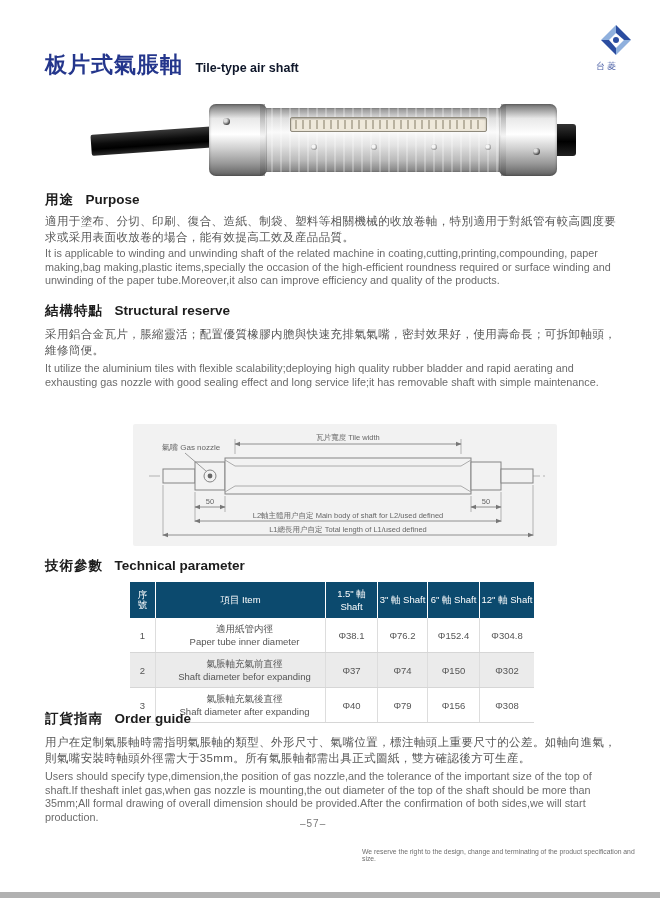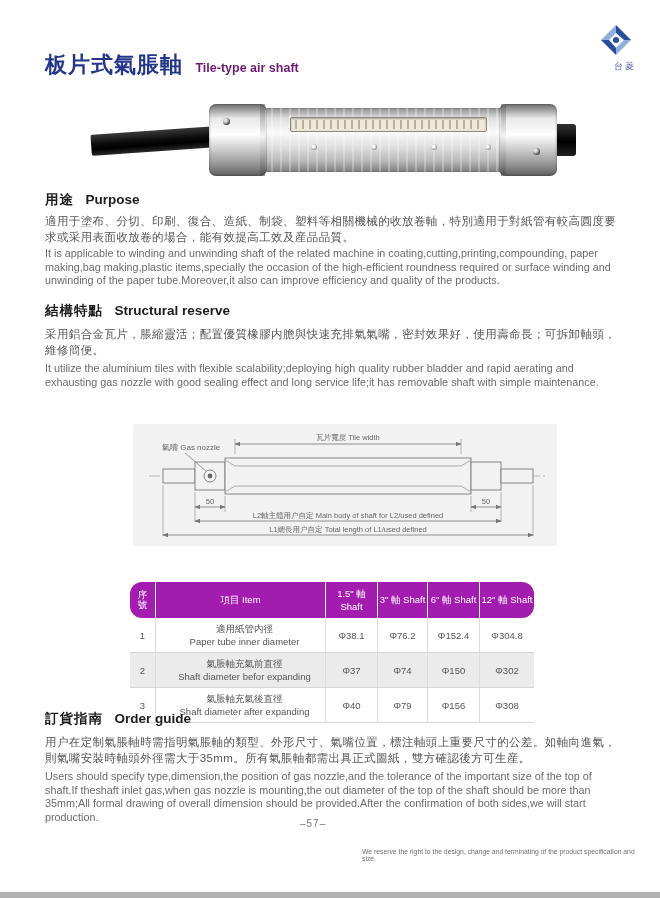--- a/index.html
+++ b/index.html
@@ -5,22 +5,22 @@
   html,body { margin:0; padding:0; background:#e8e8e8; }
   .page {
     position:relative; width:660px; height:898px; margin:0 auto;
     background:#ffffff; overflow:hidden;
     font-family:"Liberation Sans","DejaVu Sans",sans-serif;
   }
 
   
   .hdr-title { position:absolute; left:45px; top:50px; white-space:nowrap; }
   .hdr-title .cn { font-size:22px; font-weight:bold; color:#24368c; letter-spacing:1px; }
-  .hdr-title .en { font-size:12.5px; font-weight:bold; color:#701a75; margin-left:8px; }
-  .logo { position:absolute; left:596px; top:22px; width:40px; text-align:right; }
+  .hdr-title .en { font-size:12.5px; font-weight:bold; color:#0f172a; margin-left:8px; }
+  .logo { position:absolute; left:596px; top:22px; width:40px; text-align:left; }
   .logo svg { display:block; margin:0 auto; }
   .logo .logo-text { font-size:9px; color:#4a5fa5; letter-spacing:2px; margin-top:2px; }
 
   
   .photo { position:absolute; left:85px; top:96px; width:505px; height:88px; }
   .handle {
     position:absolute; left:6px; top:34px; width:140px; height:21px;
     background:linear-gradient(180deg,#3a3a3a 0%,#0c0c0c 45%,#000 70%,#2a2a2a 100%);
     transform:rotate(-4deg); border-radius:2px;
   }
@@ -66,21 +66,21 @@
   .sec-head .en { font-size:13.5px; font-weight:bold; margin-left:7px; }
   .body-cn { position:absolute; left:45px; width:574px; font-size:11.5px; line-height:16px; color:#565656; letter-spacing:.4px; }
   .body-en { position:absolute; left:45px; width:574px; font-size:10.8px; line-height:13.5px; color:#6b6b6b; }
 
   
   .diagram-box { position:absolute; left:133px; top:424px; width:424px; height:122px; background:#f2f2f2; border-radius:2px; }
 
   
   .ptable { position:absolute; left:130px; top:582px; width:404px; color:#555; }
   .trow { display:grid; grid-template-columns:26px 170px 52px 50px 52px 54px; }
-  .trow.hrow { background:#a21caf; color:#fff;border-radius:12px; }
+  .trow.hrow { background:#0c4a6e; color:#fff; }
   .trow.hrow .cell { border-right:1px solid #fff; }
   .trow .cell {
     display:flex; align-items:center; justify-content:center; text-align:center;
     font-size:9.5px; min-height:30px; padding:2px 0; border-right:1px solid #ddd;
   }
   .trow .cell:last-child { border-right:none; }
   .trow.hrow .cell { min-height:32px; font-size:9.5px; }
   .trow.brow { border-bottom:1px solid #d6d6d6; background:#fff; }
   .trow.brow.alt { background:#ebebeb; }
   .cell.item { justify-content:flex-start; text-align:left; padding-left:8px; flex-direction:column; align-items:center; justify-content:center; }
@@ -198,20 +198,24 @@
       <text x="353" y="80" font-size="7.5" text-anchor="middle">50</text>
 
       <line x1="62" y1="97" x2="368" y2="97" stroke="#777" stroke-width="0.8" marker-start="url(#ar)" marker-end="url(#ar)"></line>
       <text x="215" y="94" font-size="7.5" text-anchor="middle">L2軸主體用户自定 Main body of shaft for L2/used defined</text>
 
       <line x1="30" y1="111" x2="400" y2="111" stroke="#777" stroke-width="0.8" marker-start="url(#ar)" marker-end="url(#ar)"></line>
       <text x="215" y="108" font-size="7.5" text-anchor="middle">L1總長用户自定  Total length of L1/used defined</text>
     </svg>
   </div>
 
+  <div class="sec-head" style="top:556px;">
+    <span class="cn">技術參數</span>
+    <span class="en">Technical parameter</span>
+  </div>
 
   <div class="ptable">
     <div class="trow hrow">
       <div class="cell no-head">序號</div>
       <div class="cell">項目 Item</div>
       <div class="cell">1.5" 軸 Shaft</div>
       <div class="cell">3" 軸 Shaft</div>
       <div class="cell">6" 軸 Shaft</div>
       <div class="cell">12" 軸 Shaft</div>
     </div>

